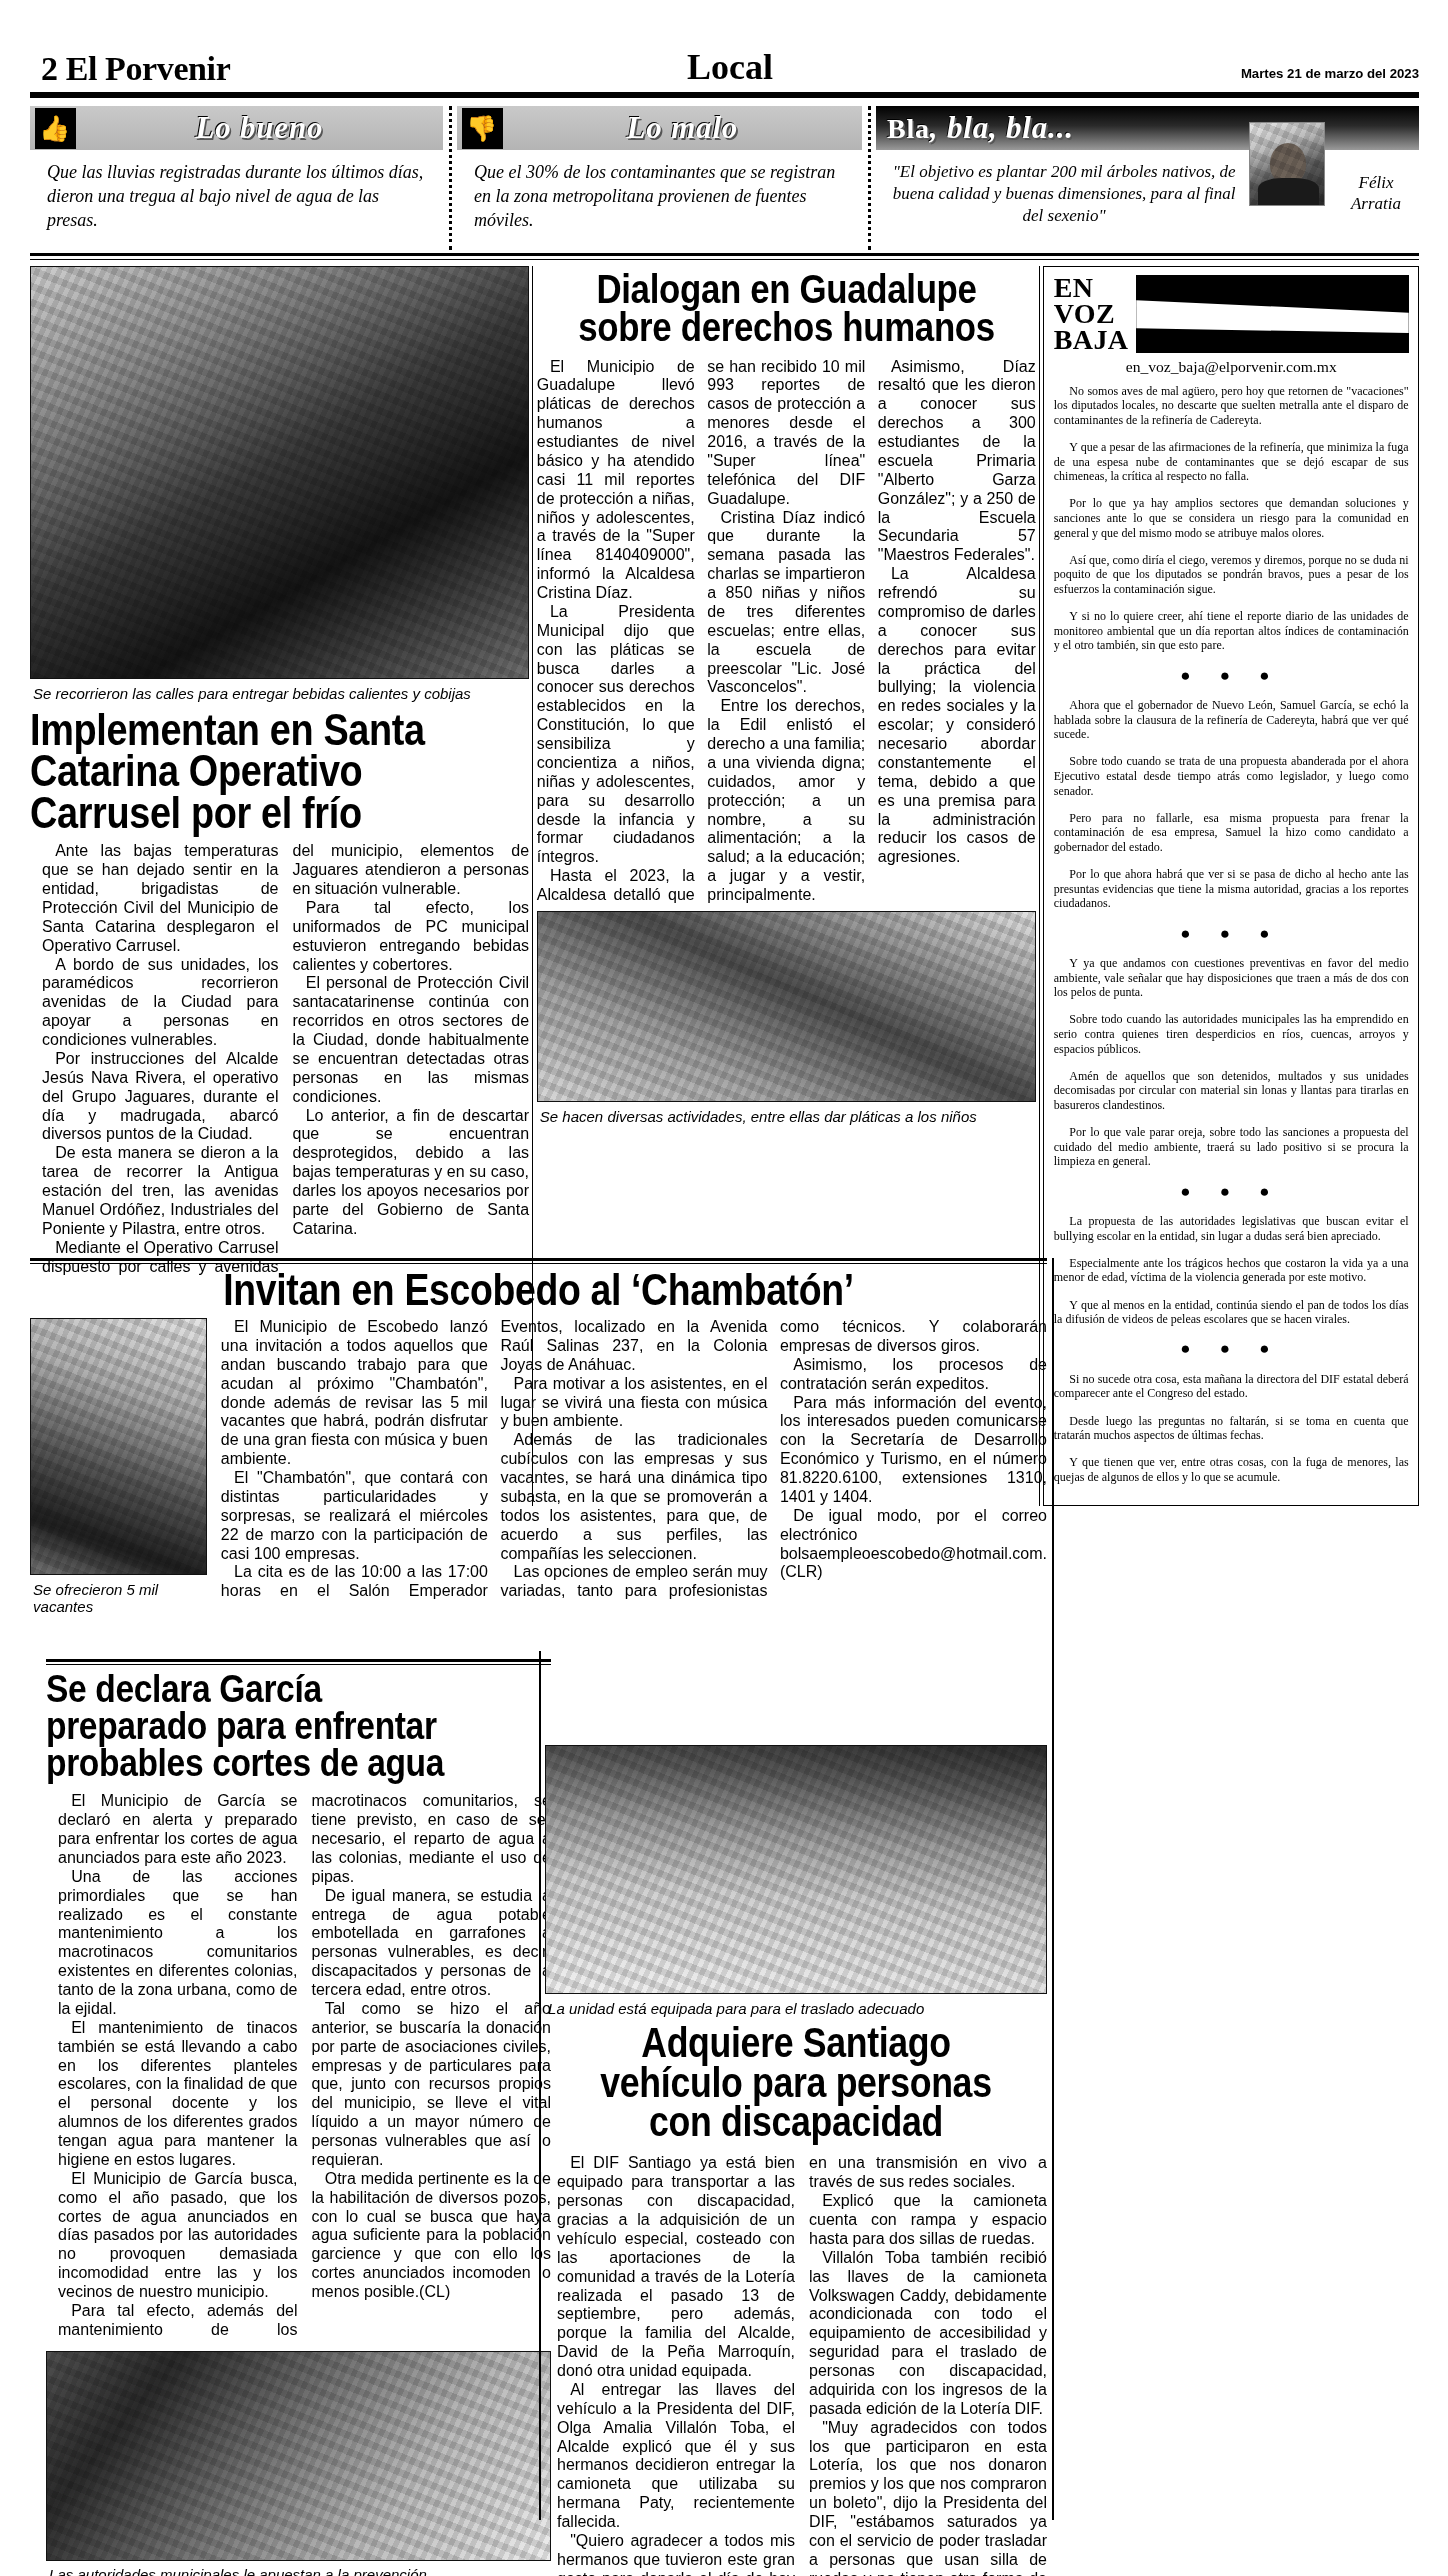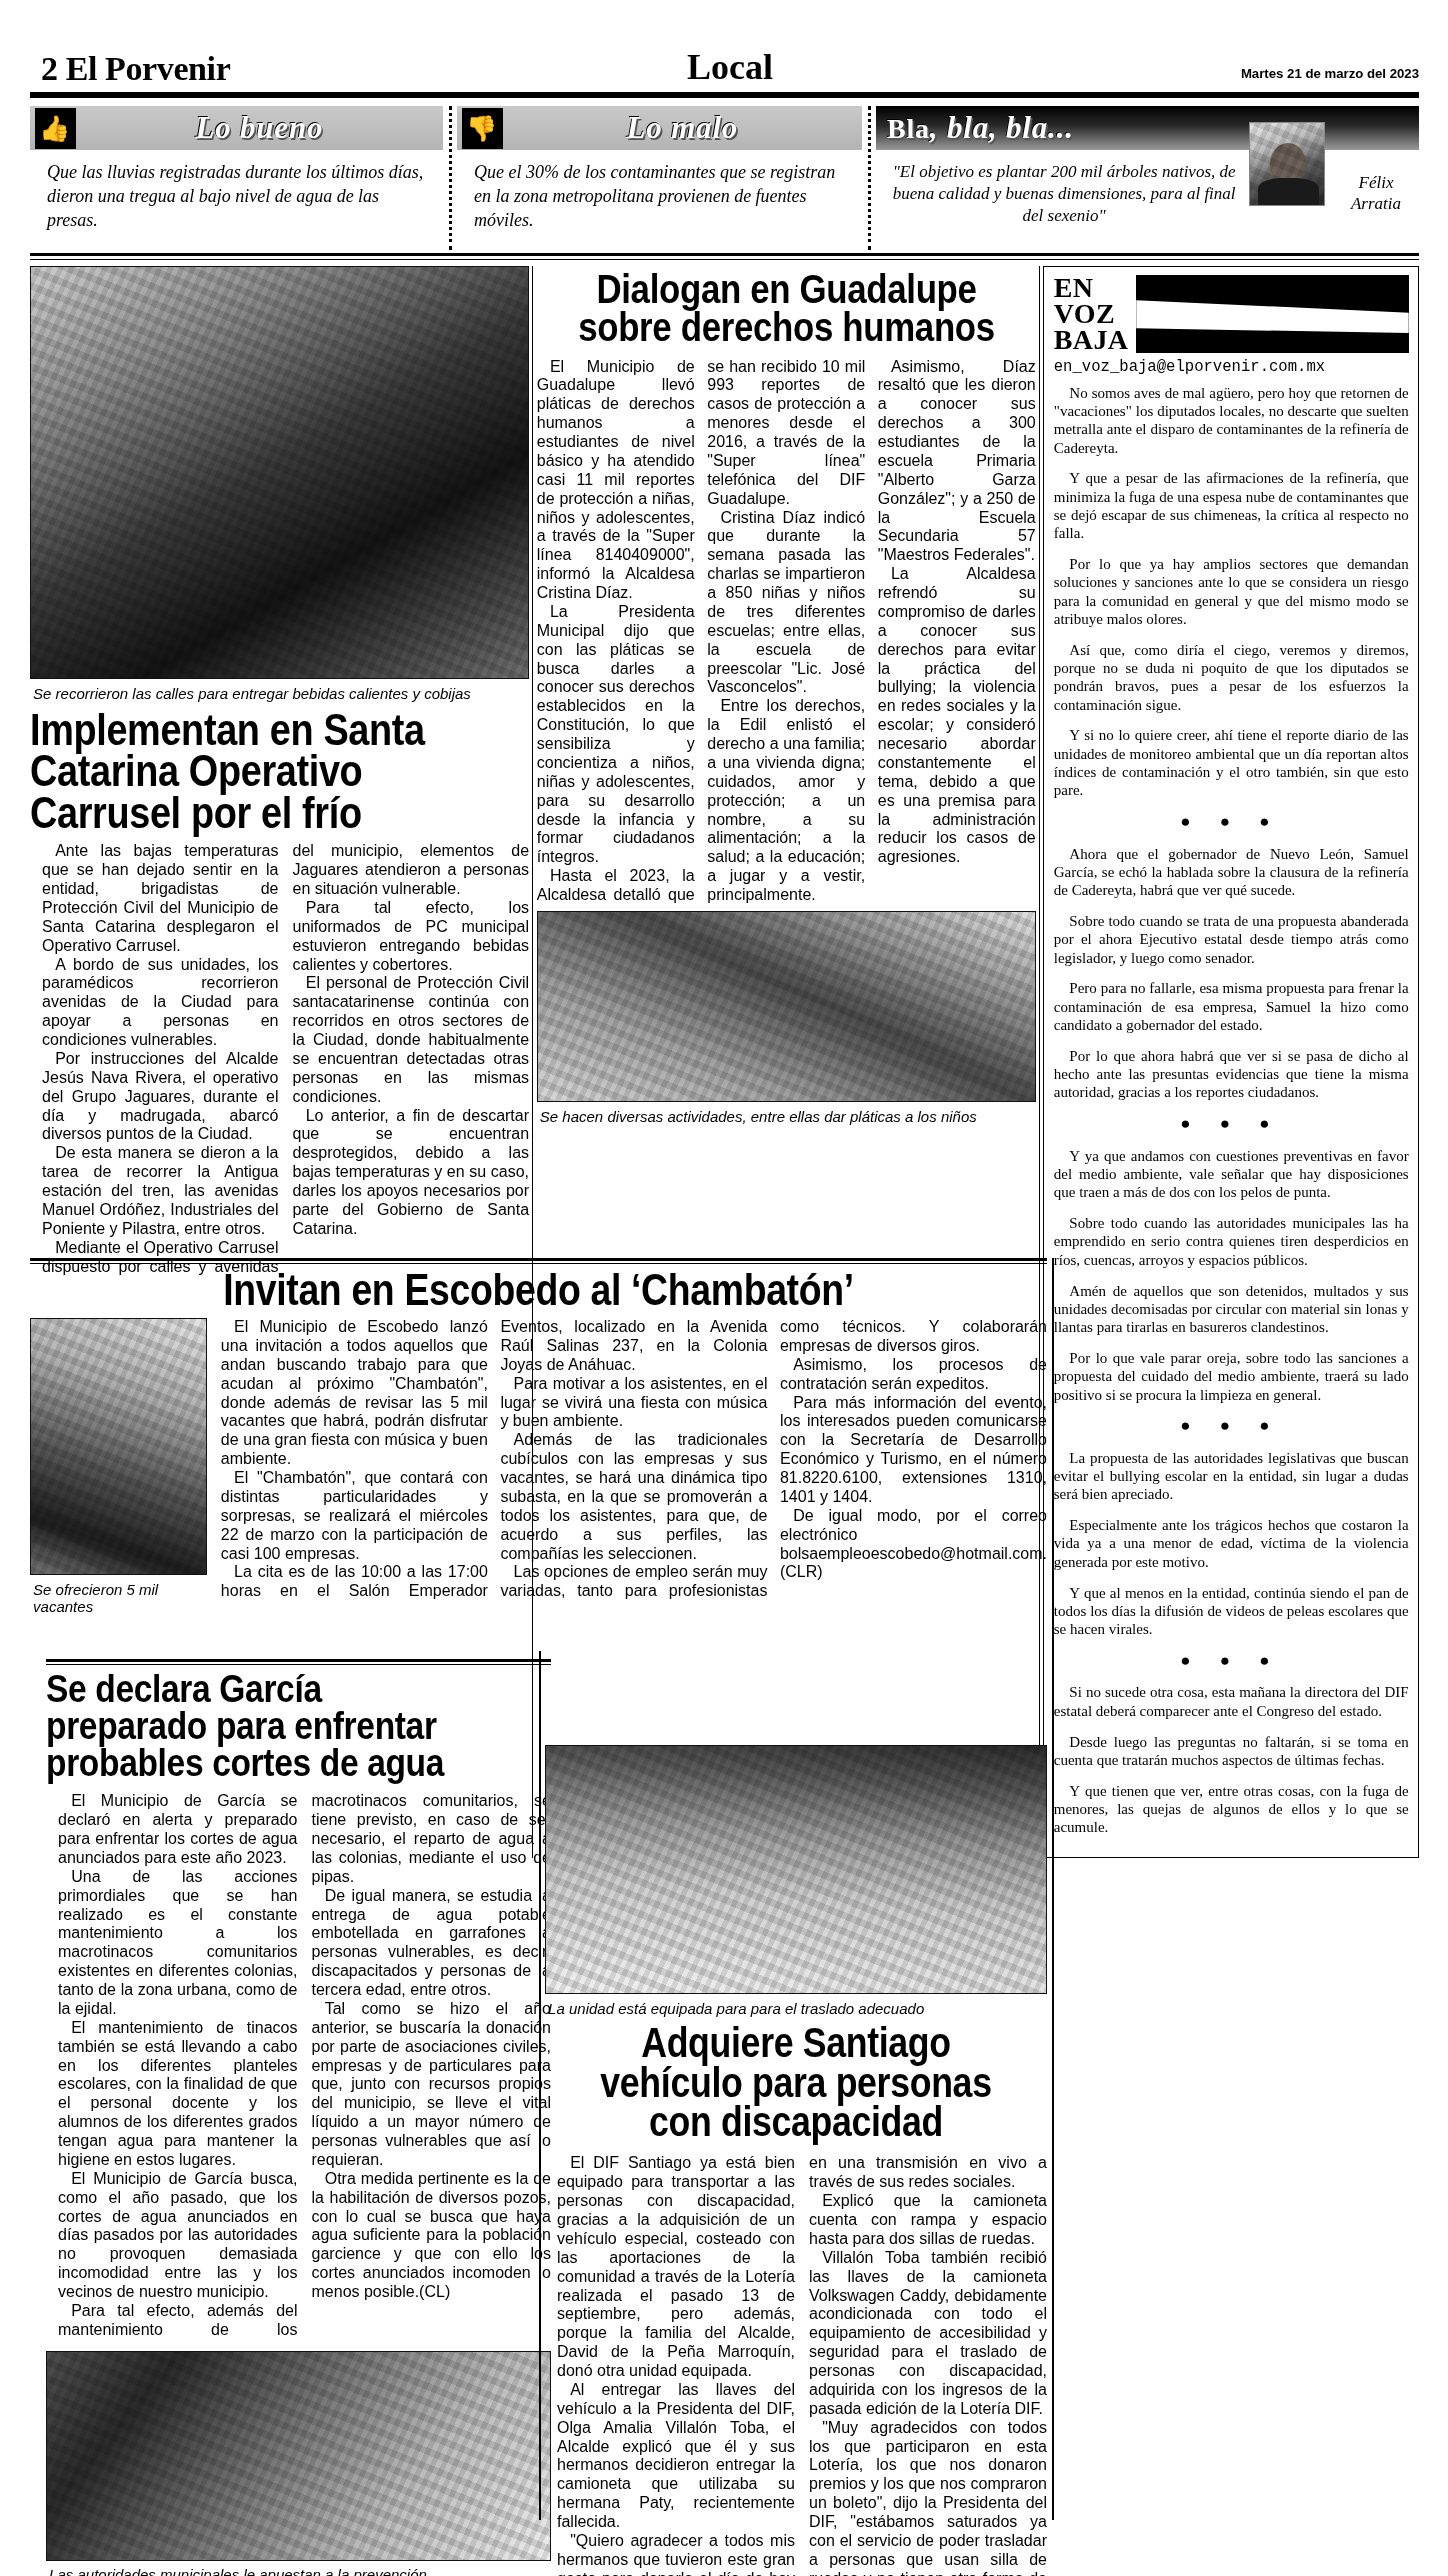--- a/index.html
+++ b/index.html
@@ -102,23 +102,23 @@
 
   
   .evb-box { border:1.6px solid #000; padding:7.8px 9.3px 7.8px 9.3px; }
   .evb-head { display:flex; align-items:flex-start; gap:4.7px; }
   .evb-title { font-family:"Liberation Serif", serif; font-weight:bold; font-size:28px;
                line-height:0.92; letter-spacing:0.4px; }
   .evb-art { flex:1; height:78px; margin-left:3.1px; position:relative; overflow:hidden;
              background:#000; }
   .evb-art::after { content:""; position:absolute; left:0; top:32%; width:100%; height:42%;
              background:#fff; clip-path:polygon(0 0,100% 38%,100% 100%,0 86%); }
-  .evb-mail { font-family:Liberation Mono, monospace; font-size:15.6px;
+  .evb-mail { text-align:center; font-family:Liberation Serif, serif; font-size:15.6px;
               padding:4.7px 0 7.8px 0; }
-  .evb-body p { margin:0 0 12.5px 0; font-family:"Liberation Serif", serif; font-size:15px;
+  .evb-body p { margin:0 0 12.5px 0; font-family:"Liberation Serif", serif; font-size:12px;
                 line-height:1.22; text-align:justify; text-indent:15.6px; hyphens:auto; }
   .dots { text-align:center; letter-spacing:12.5px; font-size:17px; margin:3.1px 0 12.5px 0; }
 </style>
 </head>
 <body>
 
 <div class="page">
 
   <div class="masthead">
     <div class="mh-left">2 El Porvenir</div>

